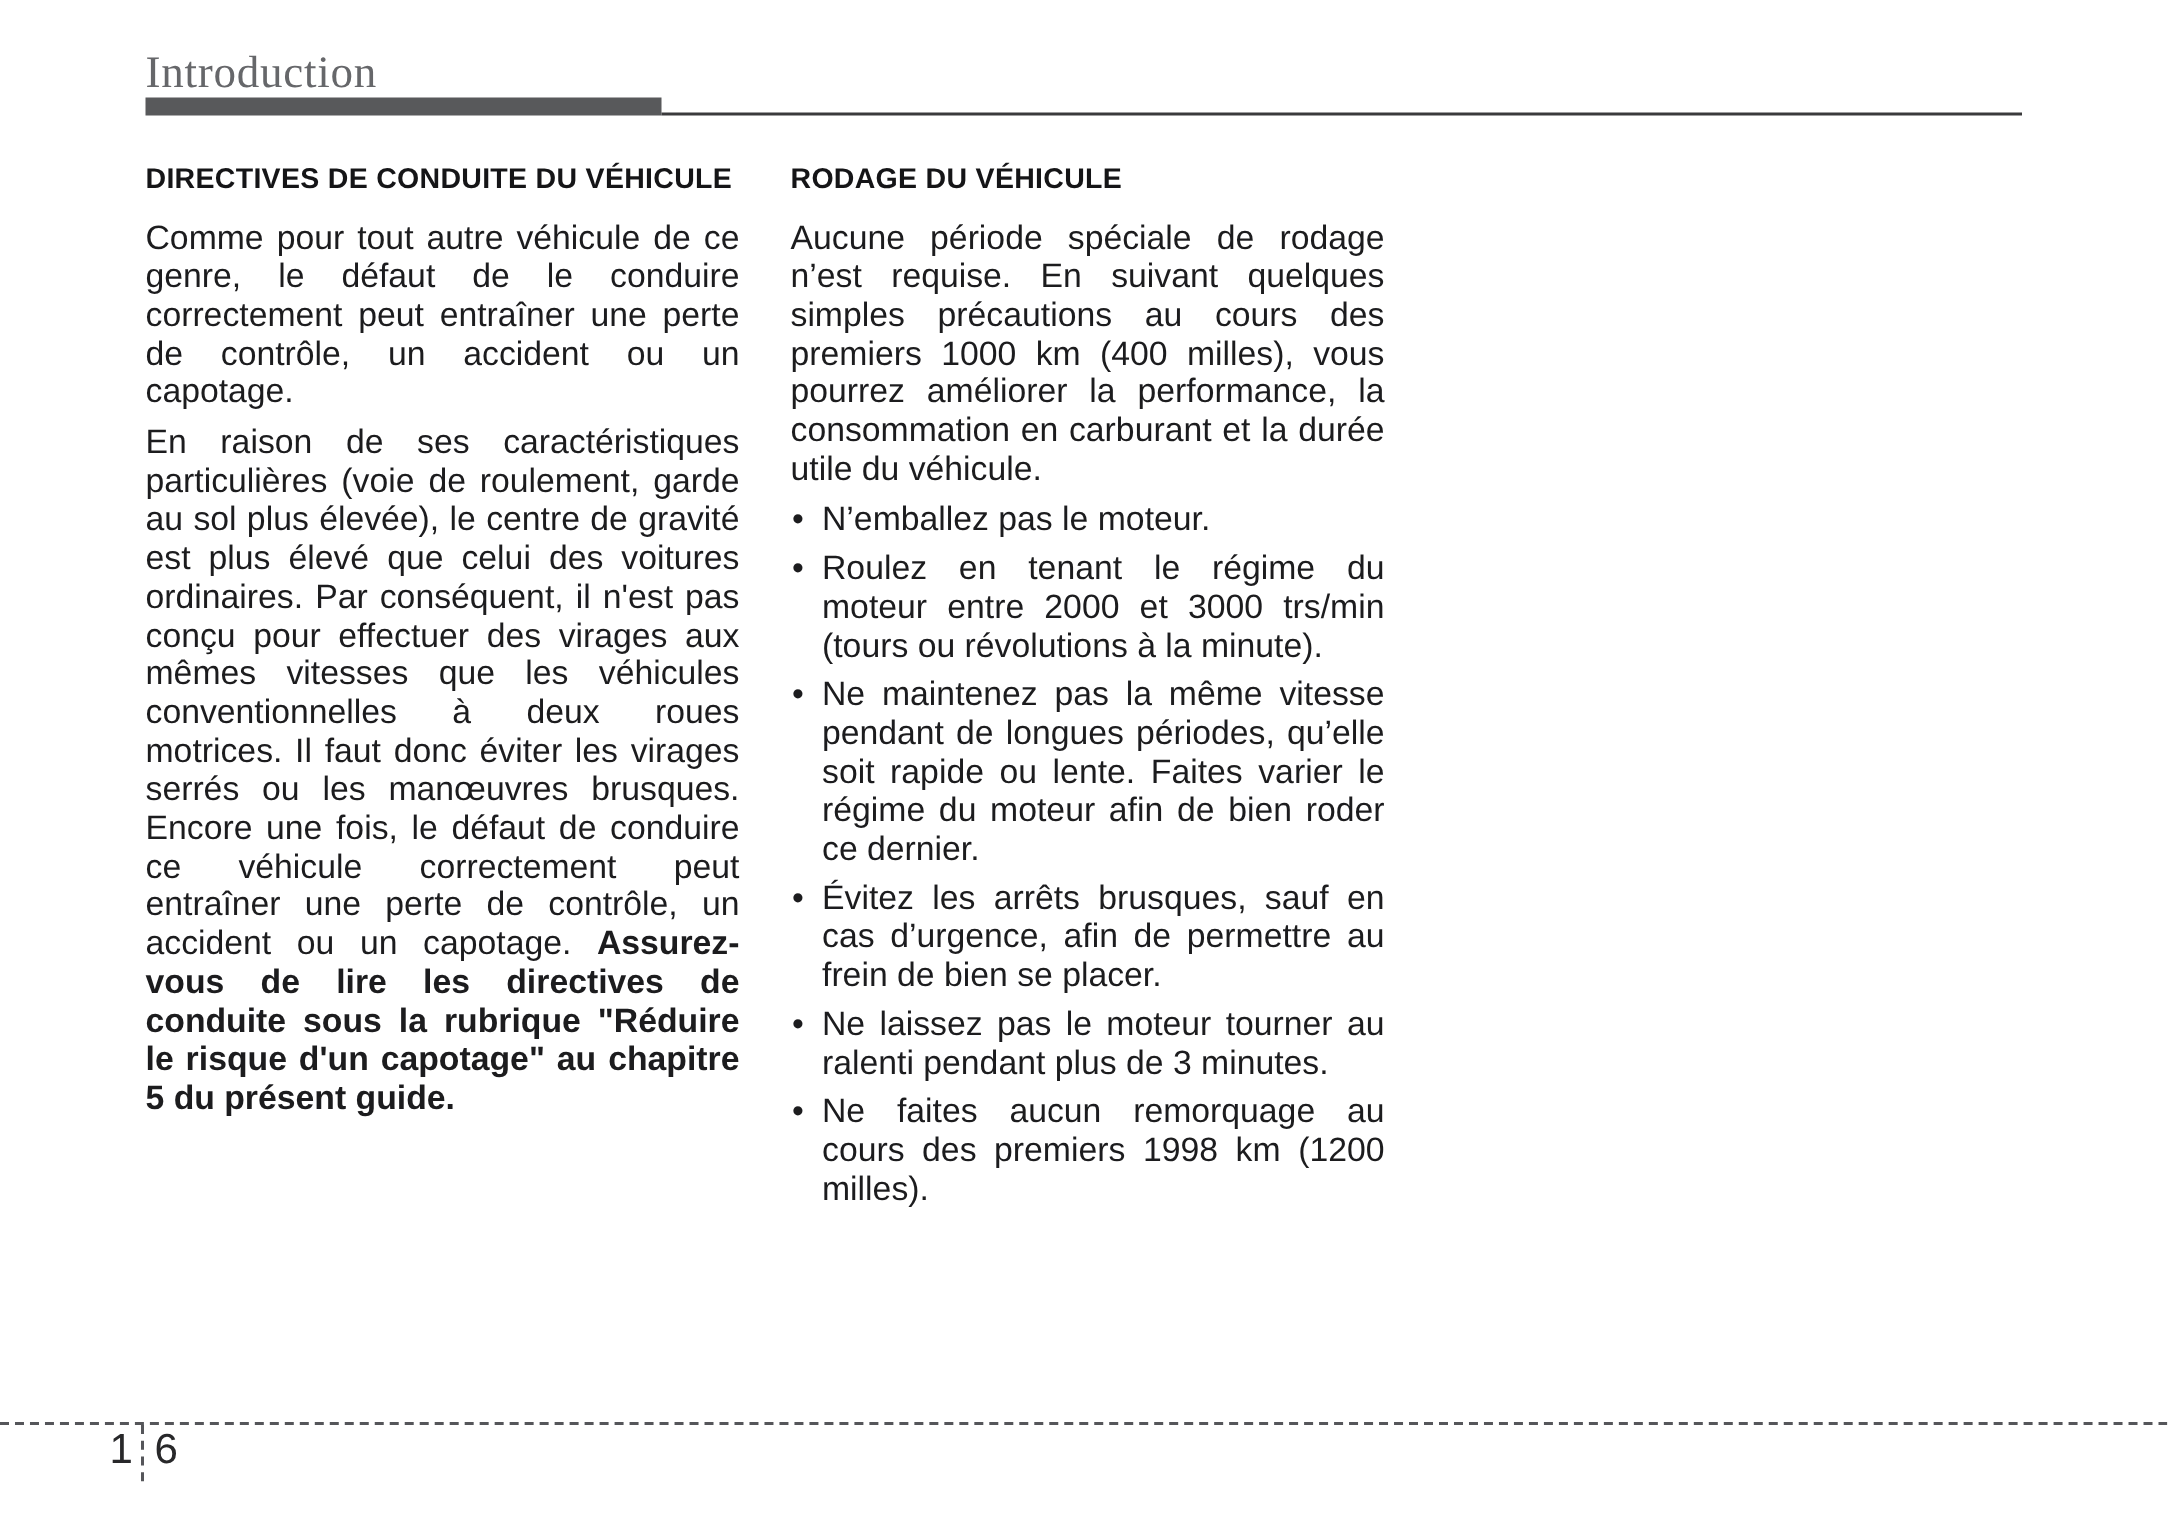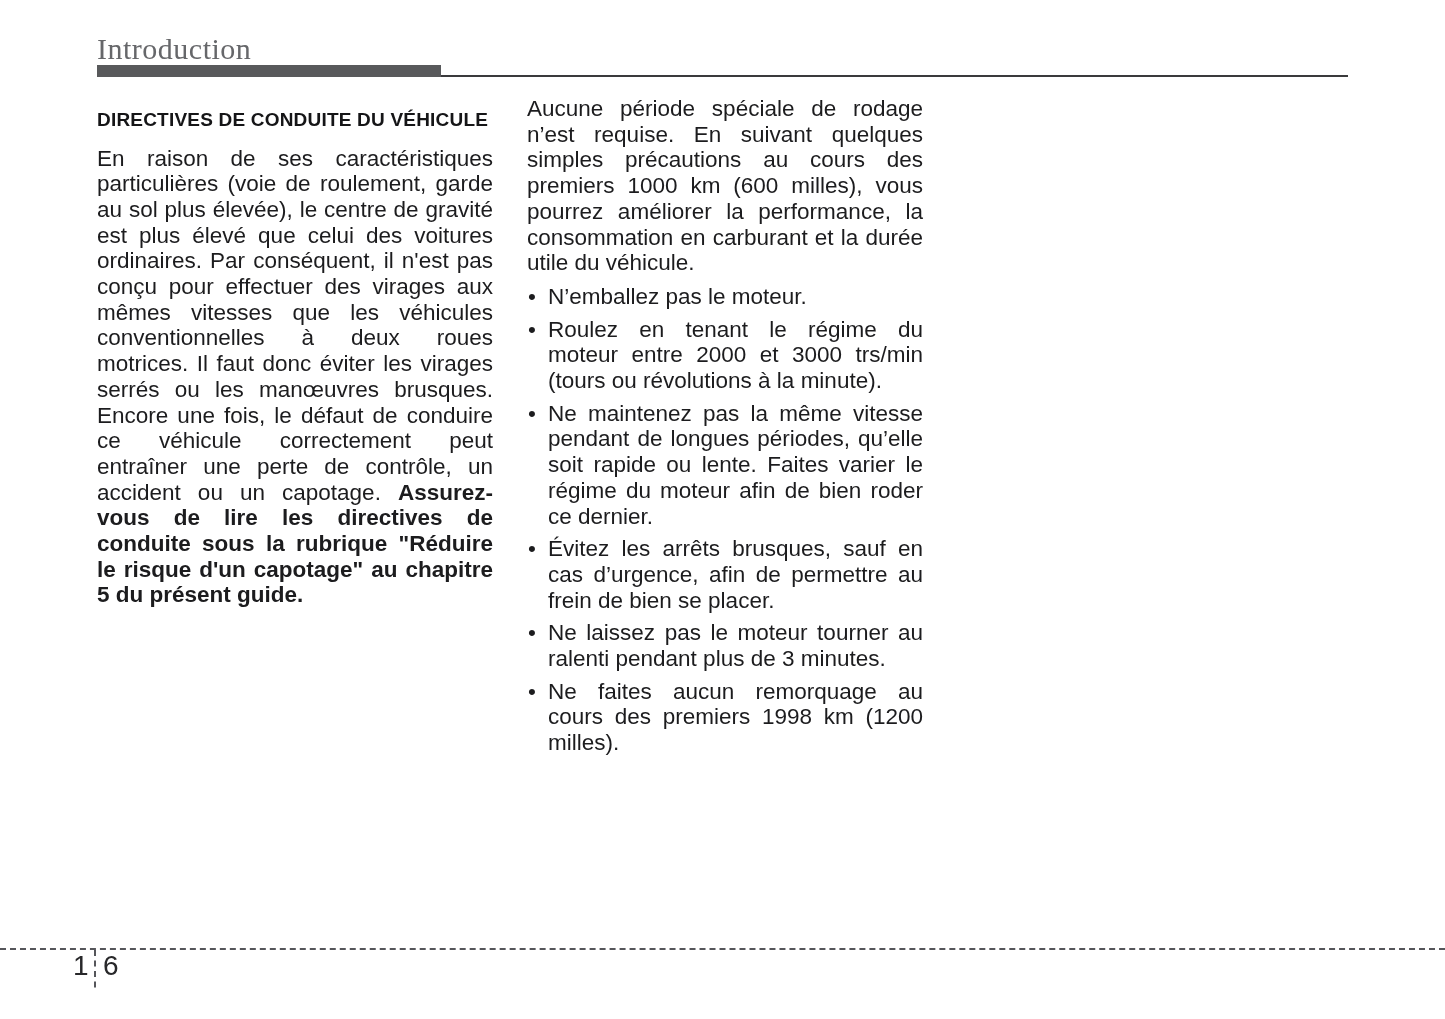--- a/index.html
+++ b/index.html
@@ -100,25 +100,27 @@
 <body>
 
 <div class="page">
 
   <div class="chapter-title">Introduction</div>
   <div class="title-bar"></div>
   <div class="title-rule"></div>
 
   <section class="col col-left">
     <h2 class="section-heading">DIRECTIVES DE CONDUITE DU VÉHICULE</h2>
+    <p class="body-par">Comme pour tout autre véhicule de ce genre, le défaut de le conduire correctement peut entraîner une perte de contrôle, un accident ou un capotage.</p>
     <p class="body-par"><span>En raison de ses caractéristiques particulières (voie de roulement, garde au sol plus élevée), le centre de gravité est plus élevé que celui des voitures ordinaires. Par conséquent, il n'est pas conçu pour effectuer des virages aux mêmes vitesses que les véhicules conventionnelles à deux roues motrices. Il faut donc éviter les virages serrés ou les manœuvres brusques. Encore une fois, le défaut de conduire ce véhicule correctement peut entraîner une perte de contrôle, un accident ou un capotage. </span><span class="bold-run">Assurez-vous de lire les directives de conduite sous la rubrique "Réduire le risque d'un capotage" au chapitre 5 du présent guide.</span></p>
   </section>
 
   <section class="col col-right">
-    <p class="body-par">Aucune période spéciale de rodage n’est requise. En suivant quelques simples précautions au cours des premiers 1000 km (600 milles), vous pourrez améliorer la performance, la consommation en carburant et la durée utile du véhicule.</p>
+    <h2 class="section-heading">RODAGE DU VÉHICULE</h2>
+    <p class="body-par">Aucune période spéciale de rodage n’est requise. En suivant quelques simples précautions au cours des premiers 1000 km (400 milles), vous pourrez améliorer la performance, la consommation en carburant et la durée utile du véhicule.</p>
     <ul class="bullet-list">
 
         <li class="bullet-item">
           <span class="bullet-glyph">•</span>
           <span>N’emballez pas le moteur.</span>
         </li>
 
         <li class="bullet-item">
           <span class="bullet-glyph">•</span>
           <span>Roulez en tenant le régime du moteur entre 2000 et 3000 trs/min (tours ou révolutions à la minute).</span>

